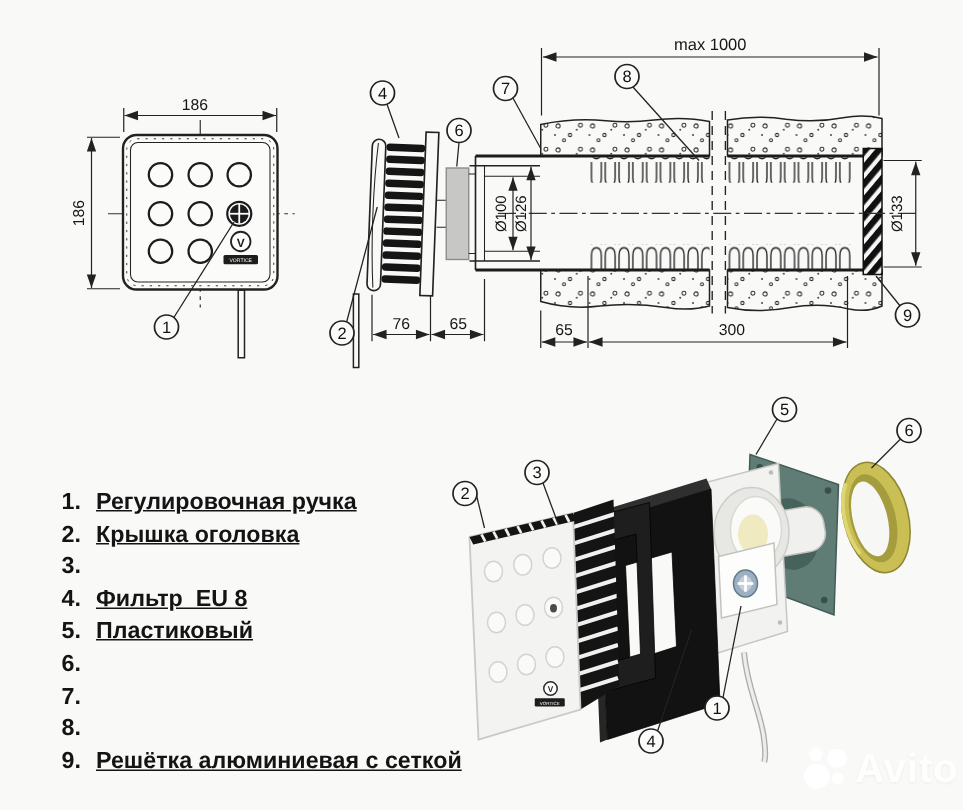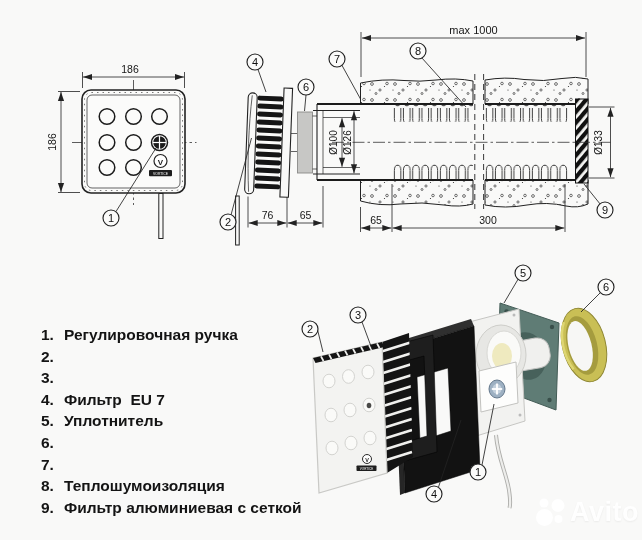--- a/index.html
+++ b/index.html
@@ -17,21 +17,21 @@
   .dt{font:10.5px "Liberation Sans",sans-serif;fill:#161616;text-anchor:middle;}
   .cl{stroke:#222;stroke-width:1.15px;fill:#fbfbfa;}
   .cn{font:11px "Liberation Sans",sans-serif;fill:#111;text-anchor:middle;}
   .pd{fill:none;stroke:#333;stroke-width:.7px;}
 
   
   .legend{position:absolute;left:41px;top:324px;color:#141414;font-weight:bold;
           font-size:15.5px;line-height:21.6px;}
   .legend-row{display:flex;}
   .legend-num{width:23px;flex:none;}
-  .legend-text{white-space:pre;}
+  .legend-text{white-space:pre;text-decoration:underline;}
 
   
   .watermark{position:absolute;left:535px;top:496px;display:flex;align-items:center;gap:2px;}
   .watermark-text{font-size:27px;font-weight:bold;color:rgba(255,255,255,.95);
                   text-shadow:0 1px 2px rgba(0,0,0,.06);letter-spacing:.5px;}
 </style>
 </head>
 <body>
 
 <div id="canvas">
@@ -354,45 +354,45 @@
   </g>
 </svg>
 
   <div class="legend">
     <div class="legend-row">
         <span class="legend-num">1.</span>
         <span class="legend-text">Регулировочная ручка</span>
       </div>
     <div class="legend-row">
         <span class="legend-num">2.</span>
+        <span class="legend-text">Крышка оголовка</span>
       </div>
     <div class="legend-row">
         <span class="legend-num">3.</span>
       </div>
     <div class="legend-row">
         <span class="legend-num">4.</span>
-        <span class="legend-text">Фильтр  EU 7</span>
+        <span class="legend-text">Фильтр  EU 8</span>
       </div>
     <div class="legend-row">
         <span class="legend-num">5.</span>
-        <span class="legend-text">Уплотнитель</span>
+        <span class="legend-text">Пластиковый</span>
       </div>
     <div class="legend-row">
         <span class="legend-num">6.</span>
       </div>
     <div class="legend-row">
         <span class="legend-num">7.</span>
       </div>
     <div class="legend-row">
         <span class="legend-num">8.</span>
-        <span class="legend-text">Теплошумоизоляция</span>
       </div>
     <div class="legend-row">
         <span class="legend-num">9.</span>
-        <span class="legend-text">Фильтр алюминиевая с сеткой</span>
+        <span class="legend-text">Решётка алюминиевая с сеткой</span>
       </div>
   </div>
 
   <div class="watermark">
     <svg width="33" height="32" viewBox="0 0 33 32">
       <g fill="rgba(255,255,255,.95)">
         <circle cx="9" cy="7" r="4.5"></circle>
         <circle cx="23" cy="9.5" r="6.5"></circle>
         <circle cx="9.5" cy="21.5" r="8.5"></circle>
         <circle cx="23.5" cy="23" r="4"></circle>

